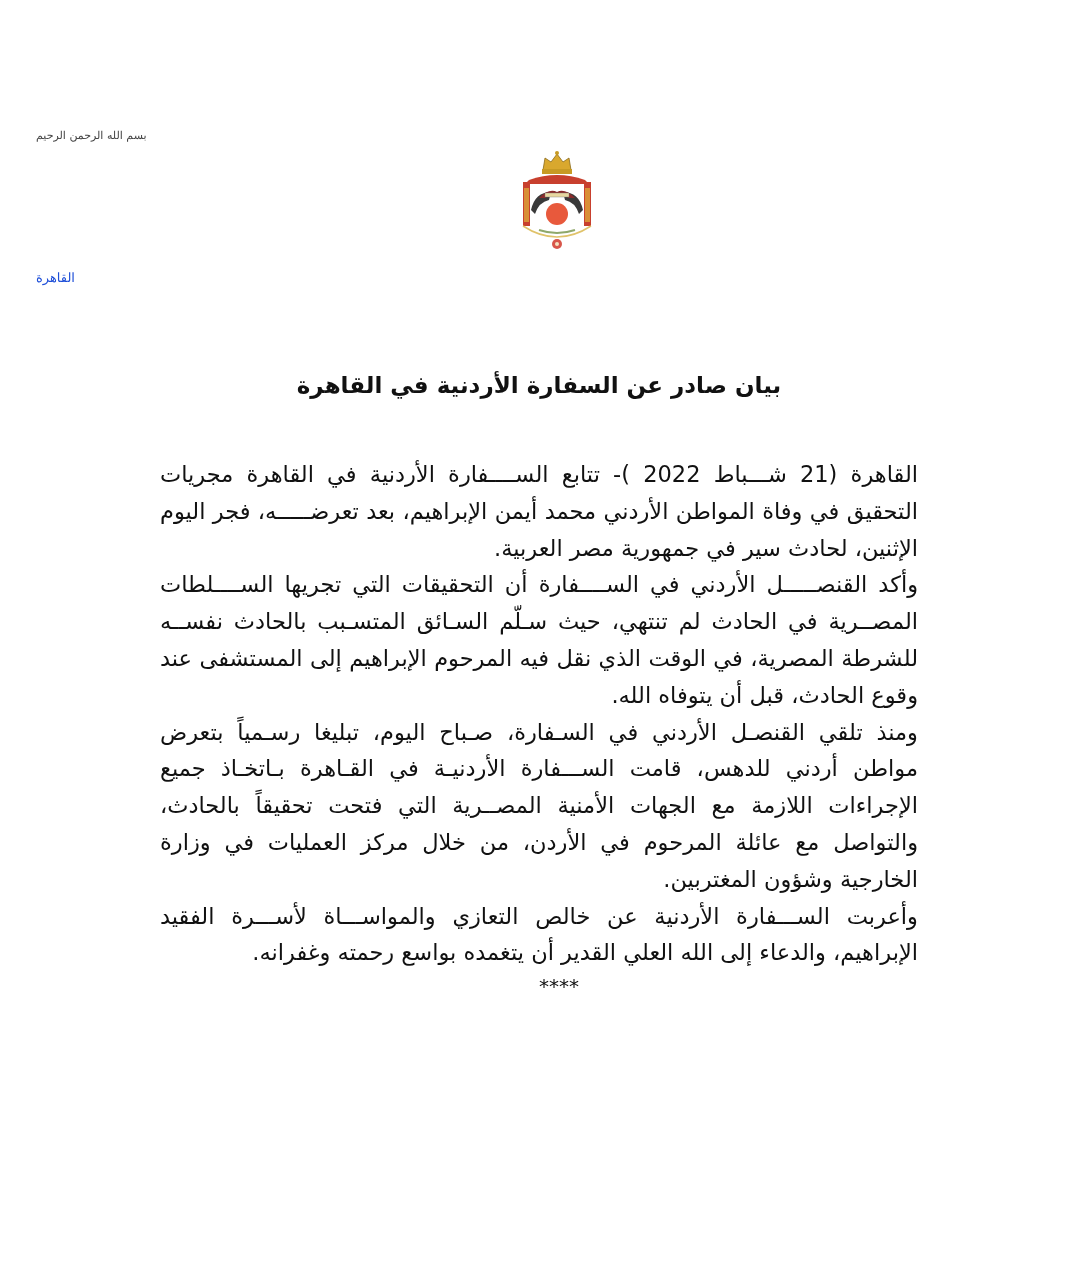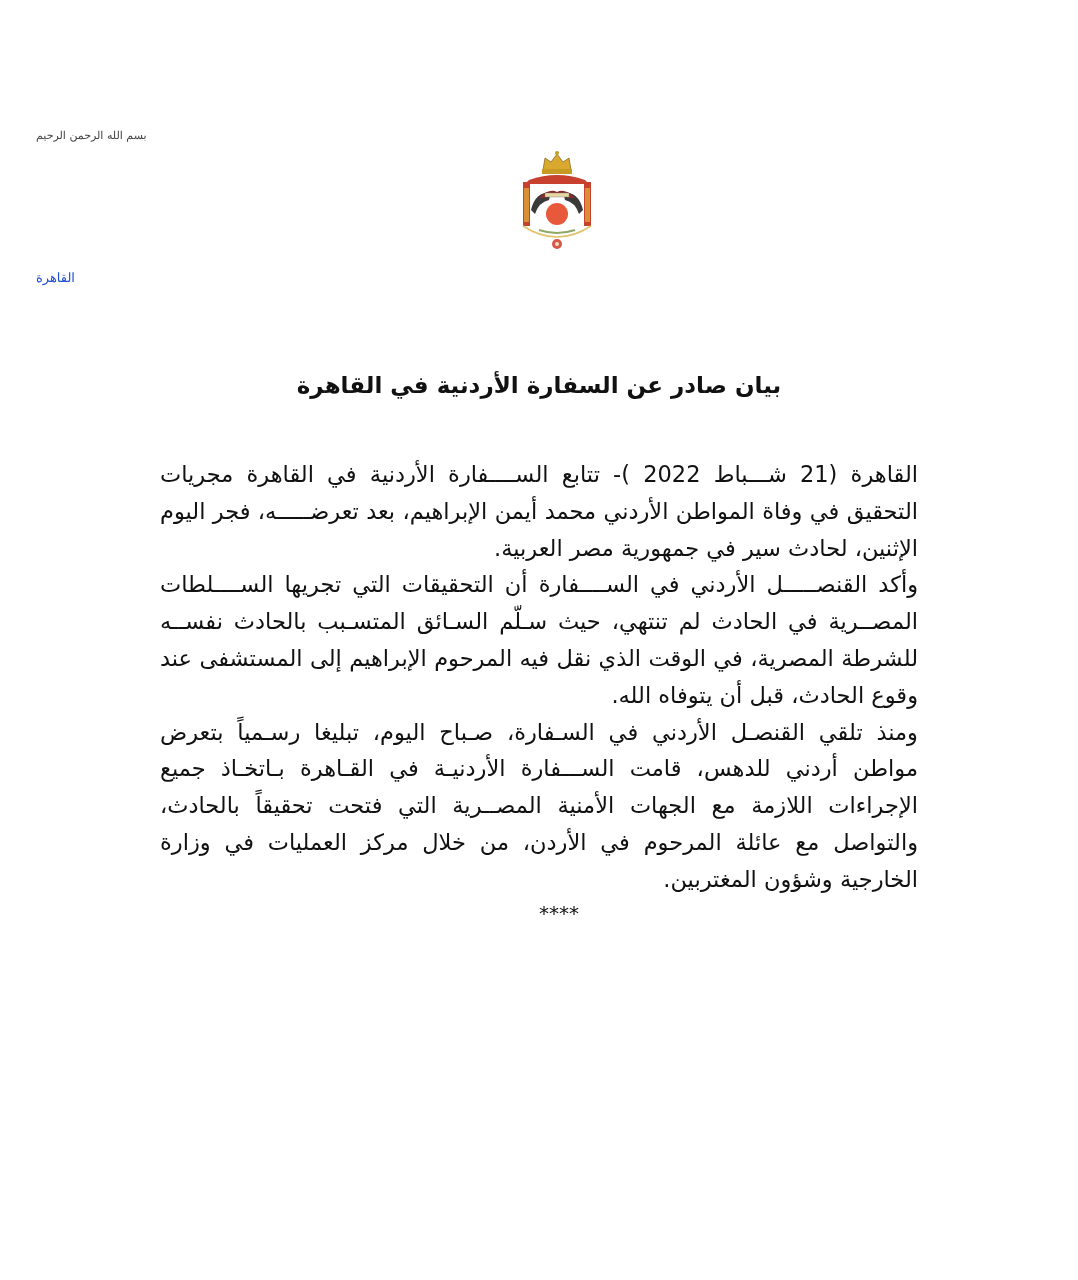--- a/index.html
+++ b/index.html
@@ -53,14 +53,15 @@
   </svg>
   <div class="city-name">القاهرة</div>
 </div>
 
 <div class="title" dir="rtl">بيان صادر عن السفارة الأردنية في القاهرة</div>
 
 <div class="body-text">
   <p>القاهرة (21 شـــباط 2022 )- تتابع الســــفارة الأردنية في القاهرة مجريات التحقيق في وفاة المواطن الأردني محمد أيمن الإبراهيم، بعد تعرضـــــه، فجر اليوم الإثنين، لحادث سير في جمهورية مصر العربية.</p>
   <p>وأكد القنصـــــل الأردني في الســــفارة أن التحقيقات التي تجريها الســــلطات المصــرية في الحادث لم تنتهي، حيث سـلّم السـائق المتسـبب بالحادث نفســه للشرطة المصرية، في الوقت الذي نقل فيه المرحوم الإبراهيم إلى المستشفى عند وقوع الحادث، قبل أن يتوفاه الله.</p>
   <p>ومنذ تلقي القنصـل الأردني في السـفارة، صـباح اليوم، تبليغا رسـمياً بتعرض مواطن أردني للدهس، قامت الســـفارة الأردنيـة في القـاهرة بـاتخـاذ جميع الإجراءات اللازمة مع الجهات الأمنية المصــرية التي فتحت تحقيقاً بالحادث، والتواصل مع عائلة المرحوم في الأردن، من خلال مركز العمليات في وزارة الخارجية وشؤون المغتربين.</p>
+  <p>وأعربت الســـفارة الأردنية عن خالص التعازي والمواســـاة لأســـرة الفقيد الإبراهيم، والدعاء إلى الله العلي القدير أن يتغمده بواسع رحمته وغفرانه.</p>
   <div class="stars">****</div>
 </div>
 
 </body></html>

